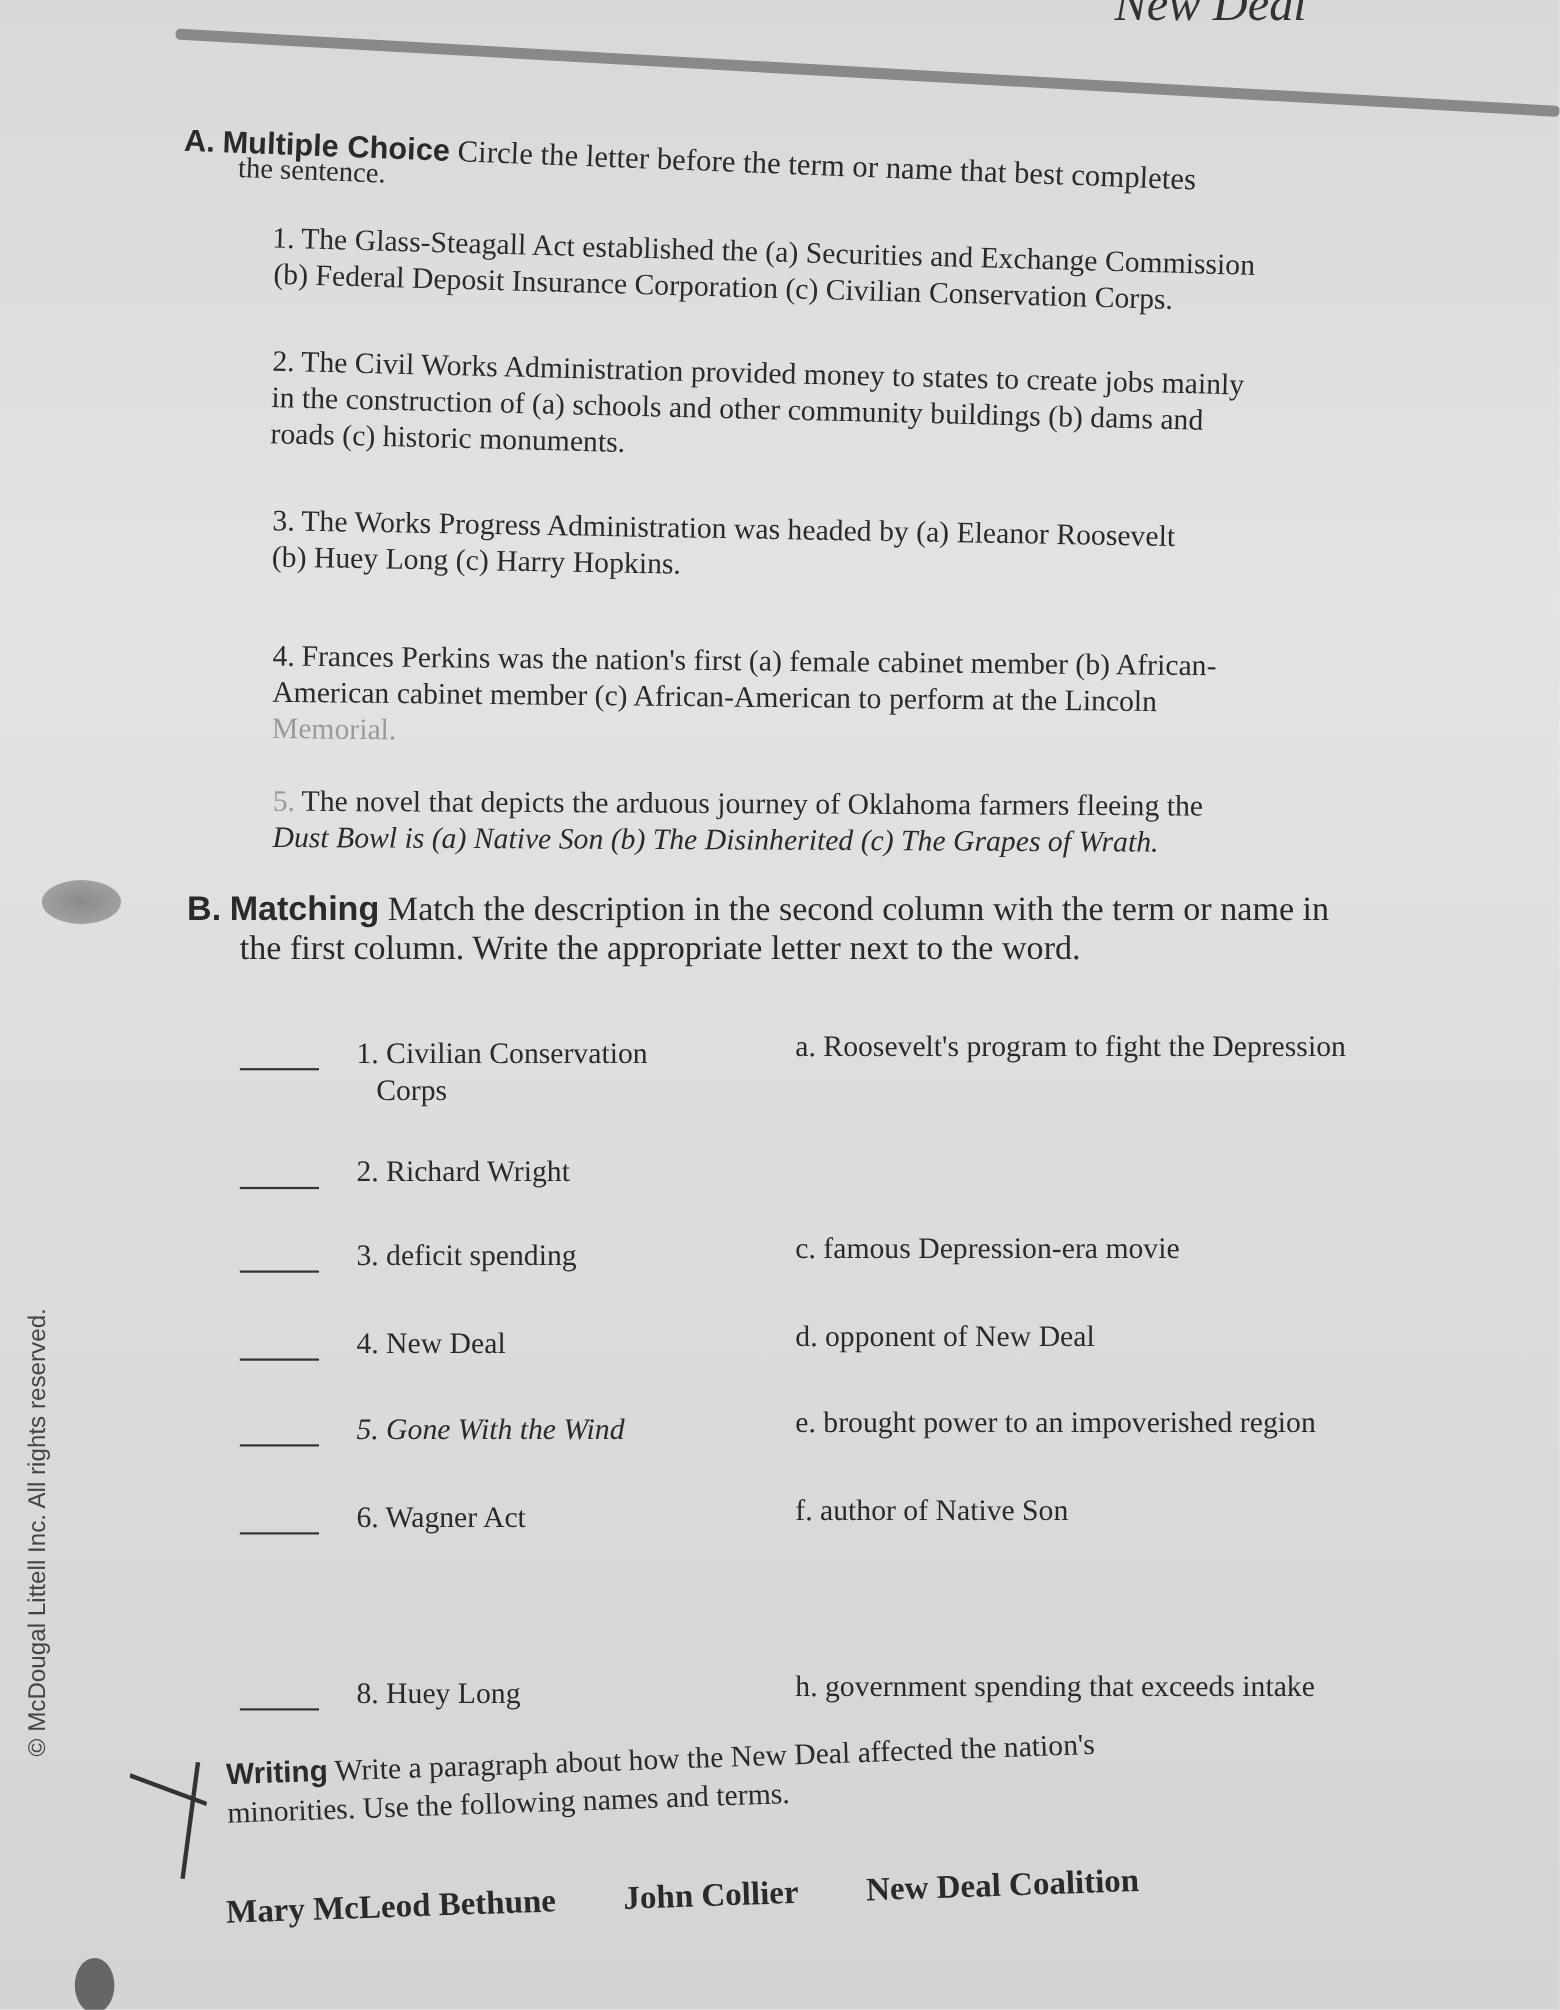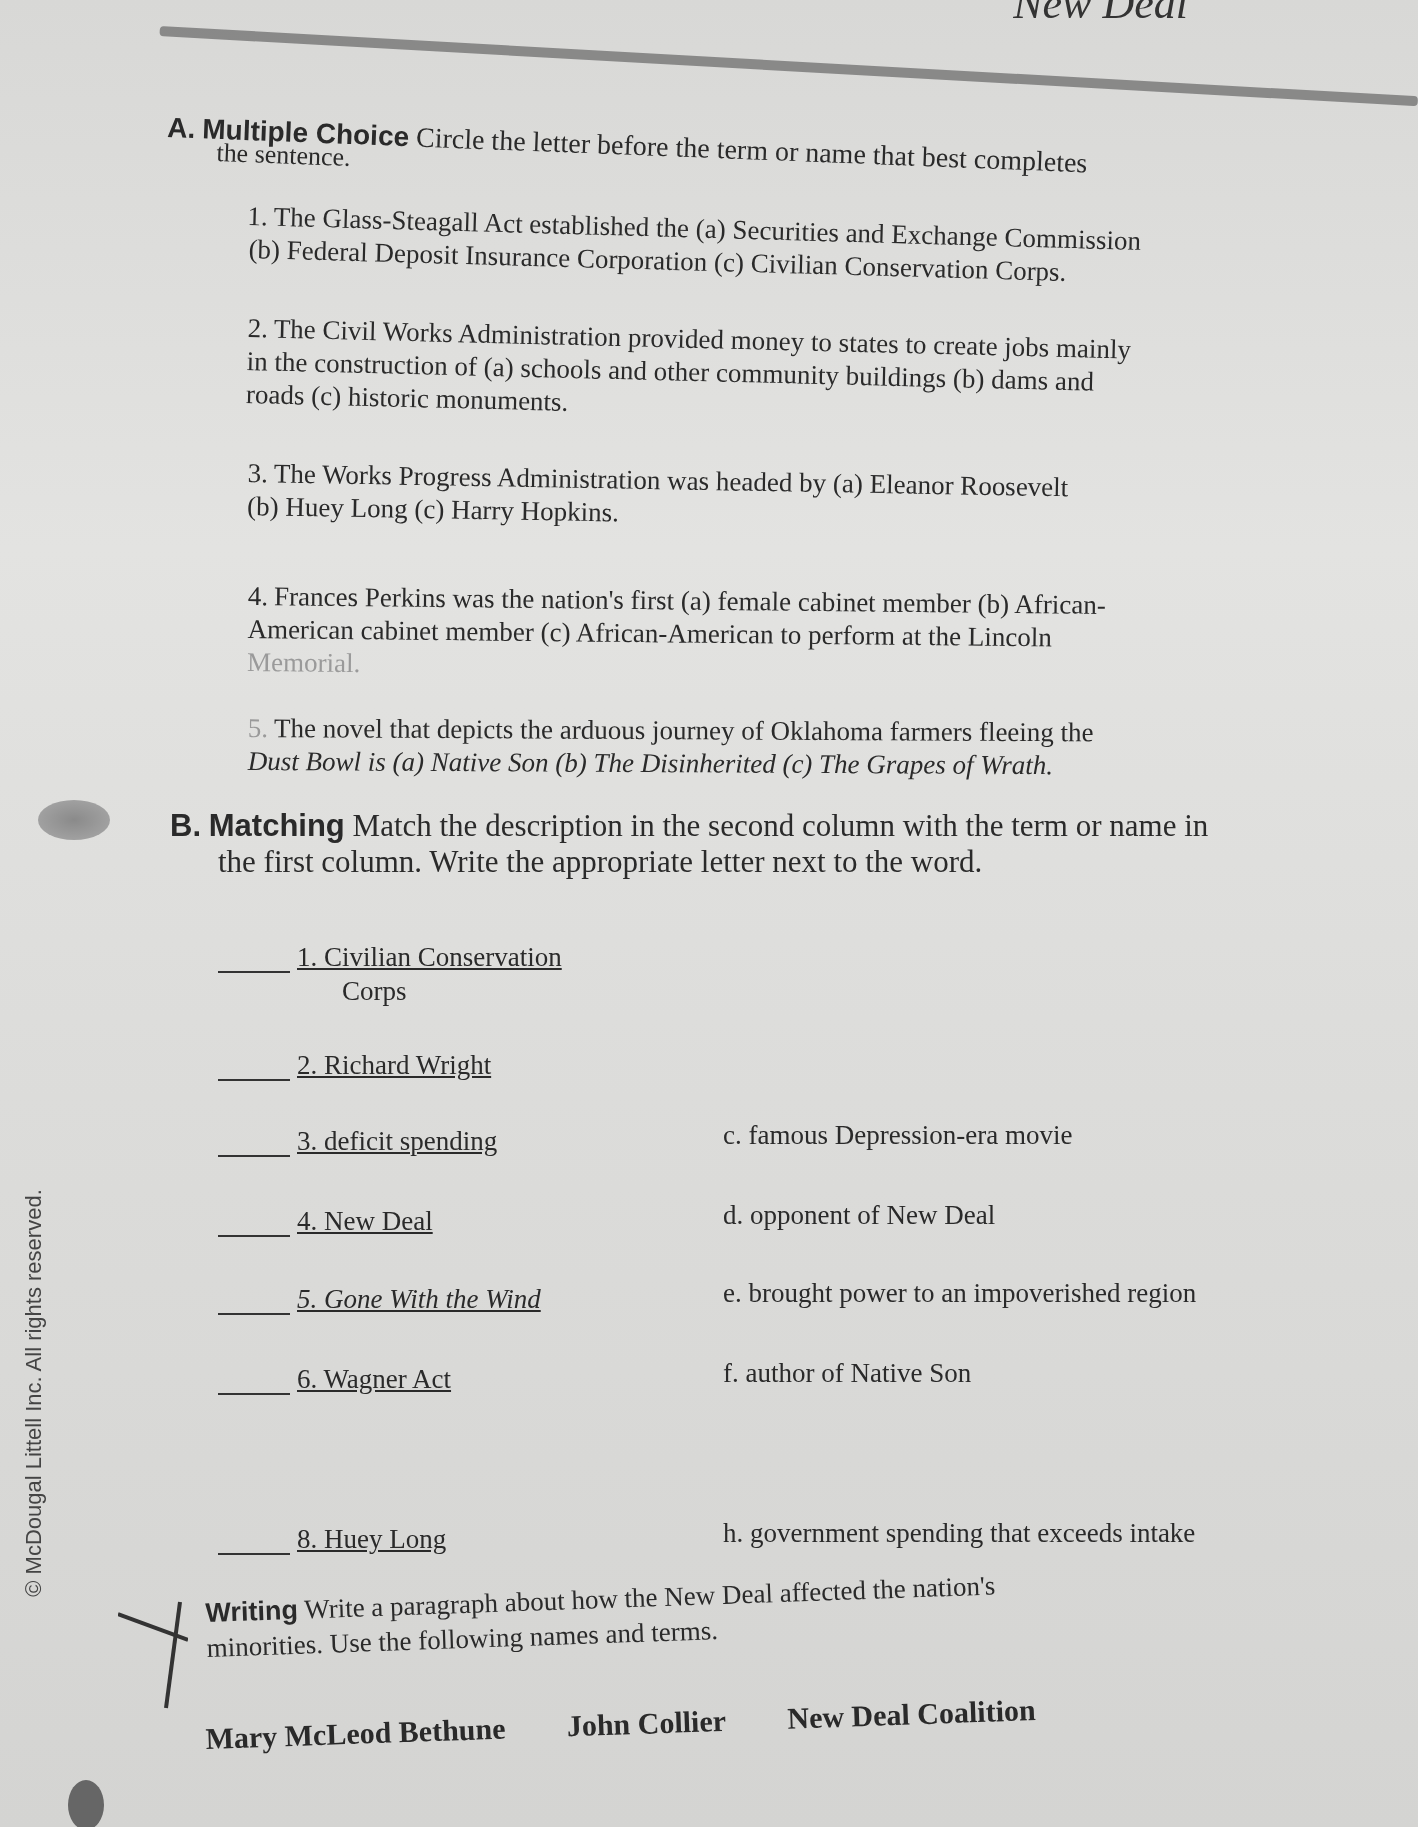--- a/index.html
+++ b/index.html
@@ -15,21 +15,21 @@
   .heading-sans { font-family:"Liberation Sans", sans-serif; font-weight:bold; }
   .sec-a-head { position:absolute; left:168px; top:112px; width:1100px; font-size:28px; transform:rotate(2.2deg); transform-origin:left top; }
   .sec-a-head .sub { position:absolute; left:50px; top:24px; font-size:26px; }
   .q { position:absolute; left:248px; width:1020px; font-size:27px; line-height:33px; transform-origin:left top; }
   .q .num { margin-right:6px; }
   .faded { color:#9a9a9a; }
   .sec-b-head { position:absolute; left:170px; top:808px; width:1100px; font-size:31px; line-height:36px; }
   .sec-b-head .sub { padding-left:48px; display:block; }
   .match-row { position:absolute; left:218px; width:1100px; height:40px; font-size:27px; }
   .blank { display:inline-block; width:72px; border-bottom:2px solid #333; vertical-align:bottom; margin-right:8px; }
-  .term { position:absolute; left:79px; top:0;text-decoration:underline; }
+  .term { position:absolute; left:106px; top:0; }
   .term2 { position:absolute; left:124px; top:34px; }
   .desc { position:absolute; left:505px; top:-6px; }
   .copyright { position:absolute; left:-170px; top:1380px; transform:rotate(-90deg); font-family:"Liberation Sans", sans-serif; font-size:22px; color:#444; white-space:nowrap; }
   .hole { position:absolute; border-radius:50%; background:radial-gradient(#8a8a8a,#aaa); }
   .sec-c { position:absolute; left:205px; top:1598px; width:1000px; font-size:27px; transform:rotate(-2deg); transform-origin:left top; }
   .sec-c .line2 { display:block; padding-left:0; margin-top:4px; }
   .terms { position:absolute; left:205px; top:1722px; width:1000px; font-size:30px; font-weight:bold; transform:rotate(-2deg); transform-origin:left top; }
   .terms span { margin-right:54px; }
   .pencil-x { position:absolute; left:118px; top:1600px; width:70px; height:110px; }
 </style>
@@ -80,20 +80,21 @@
     <span class="heading-sans">B.</span>
     <span class="heading-sans">Matching</span>
     <span>Match the description in the second column with the term or name in</span>
     <span class="sub">the first column. Write the appropriate letter next to the word.</span>
   </div>
 
   <div class="match-row" style="top:942px">
     <span class="blank"></span>
     <span class="term">1. Civilian Conservation</span>
     <span class="term2">Corps</span>
+    <span class="desc">a. Roosevelt's program to fight the Depression</span>
   </div>
   <div class="match-row" style="top:1050px">
     <span class="blank"></span>
     <span class="term">2. Richard Wright</span>
   </div>
   <div class="match-row" style="top:1126px">
     <span class="blank"></span>
     <span class="term">3. deficit spending</span>
     <span class="desc">c. famous Depression-era movie</span>
   </div>

